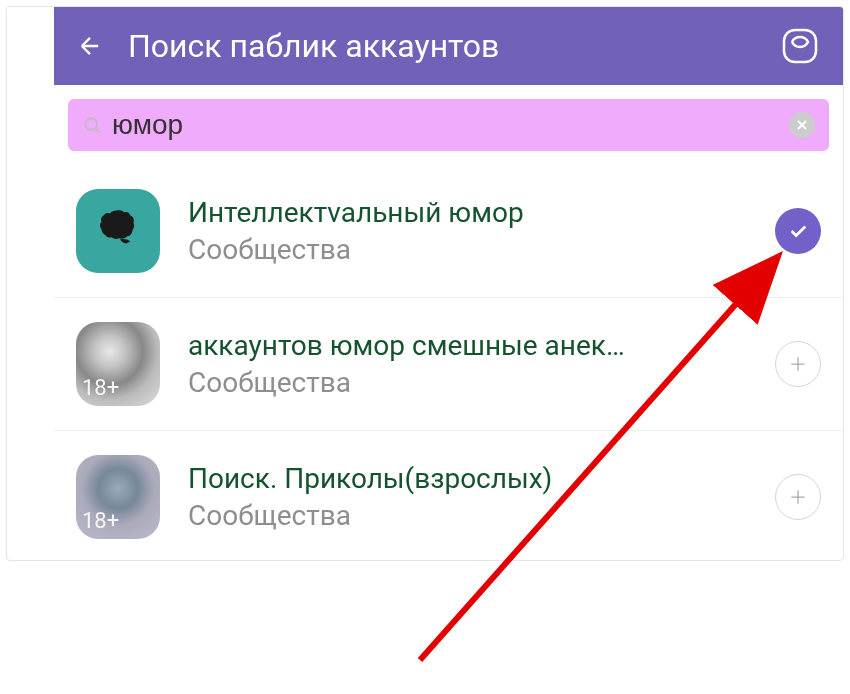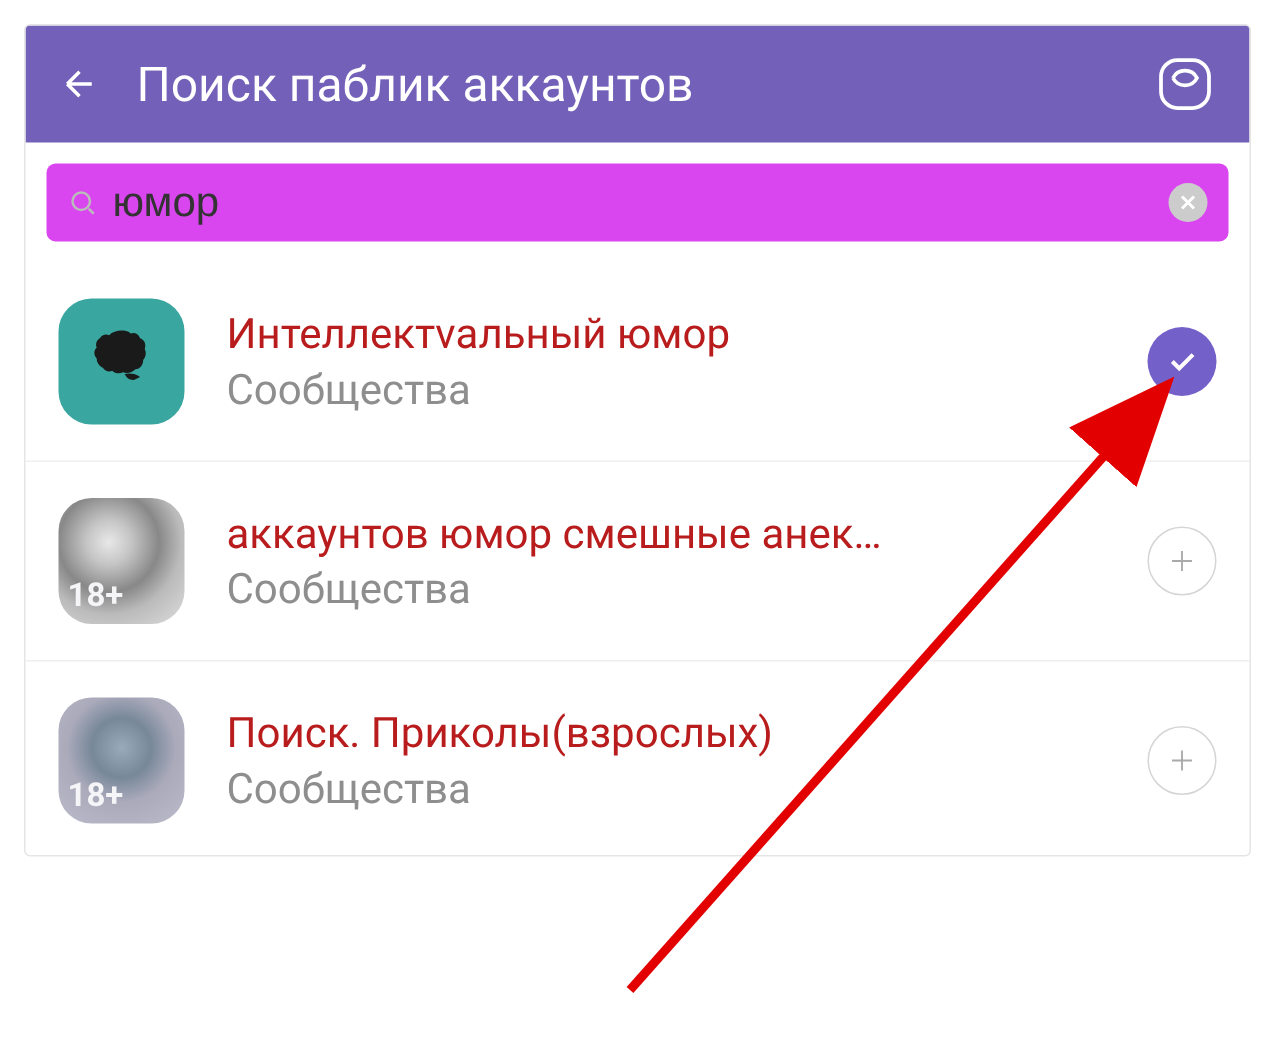--- a/index.html
+++ b/index.html
@@ -11,23 +11,24 @@
       font-family: -apple-system, BlinkMacSystemFont, 'Segoe UI', Roboto, sans-serif;
       background: #fff;
       width: 850px;
       height: 694px;
       position: relative;
     }
     .container {
       border: 1px solid #e5e5e5;
       border-radius: 4px;
       overflow: hidden;
-      margin: 16px;
+      margin: 6px;
       height: 555px;
       background: #fff;
+      padding-left: 47px;
     }
     .header {
       background: #7360b8;
       color: #fff;
       display: flex;
       align-items: center;
       padding: 18px 22px;
       gap: 24px;
     }
     .back-icon {
@@ -44,21 +45,21 @@
       flex: 1;
     }
     .logo-icon {
       width: 42px;
       height: 42px;
       display: flex;
       align-items: center;
       justify-content: center;
     }
     .search-bar {
-      background: #d946ef;
+      background: #f0abfc;
       margin: 14px;
       border-radius: 6px;
       display: flex;
       align-items: center;
       padding: 10px 14px;
       gap: 10px;
     }
     .search-icon {
       color: #bbb;
       width: 20px;
@@ -118,29 +119,29 @@
     }
     .avatar-blur2 {
       background: radial-gradient(circle at 50% 40%, #9ab 0%, #789 30%, #aab 55%, #bbc 100%);
     }
     .avatar-badge {
       position: absolute;
       bottom: 6px;
       left: 6px;
       color: #f5f5f7;
       font-size: 22px;
-      font-weight: 700;
+      font-weight: 400;
     }
     .item-text {
       flex: 1;
       overflow: hidden;
     }
     .item-title {
       font-size: 28px;
-      color: #b91c1c;
+      color: #14532d;
       white-space: nowrap;
       overflow: hidden;
       text-overflow: ellipsis;
       margin-bottom: 4px;
     }
     .item-subtitle {
       font-size: 28px;
       color: #8e8e8e;
     }
     .action-btn {

